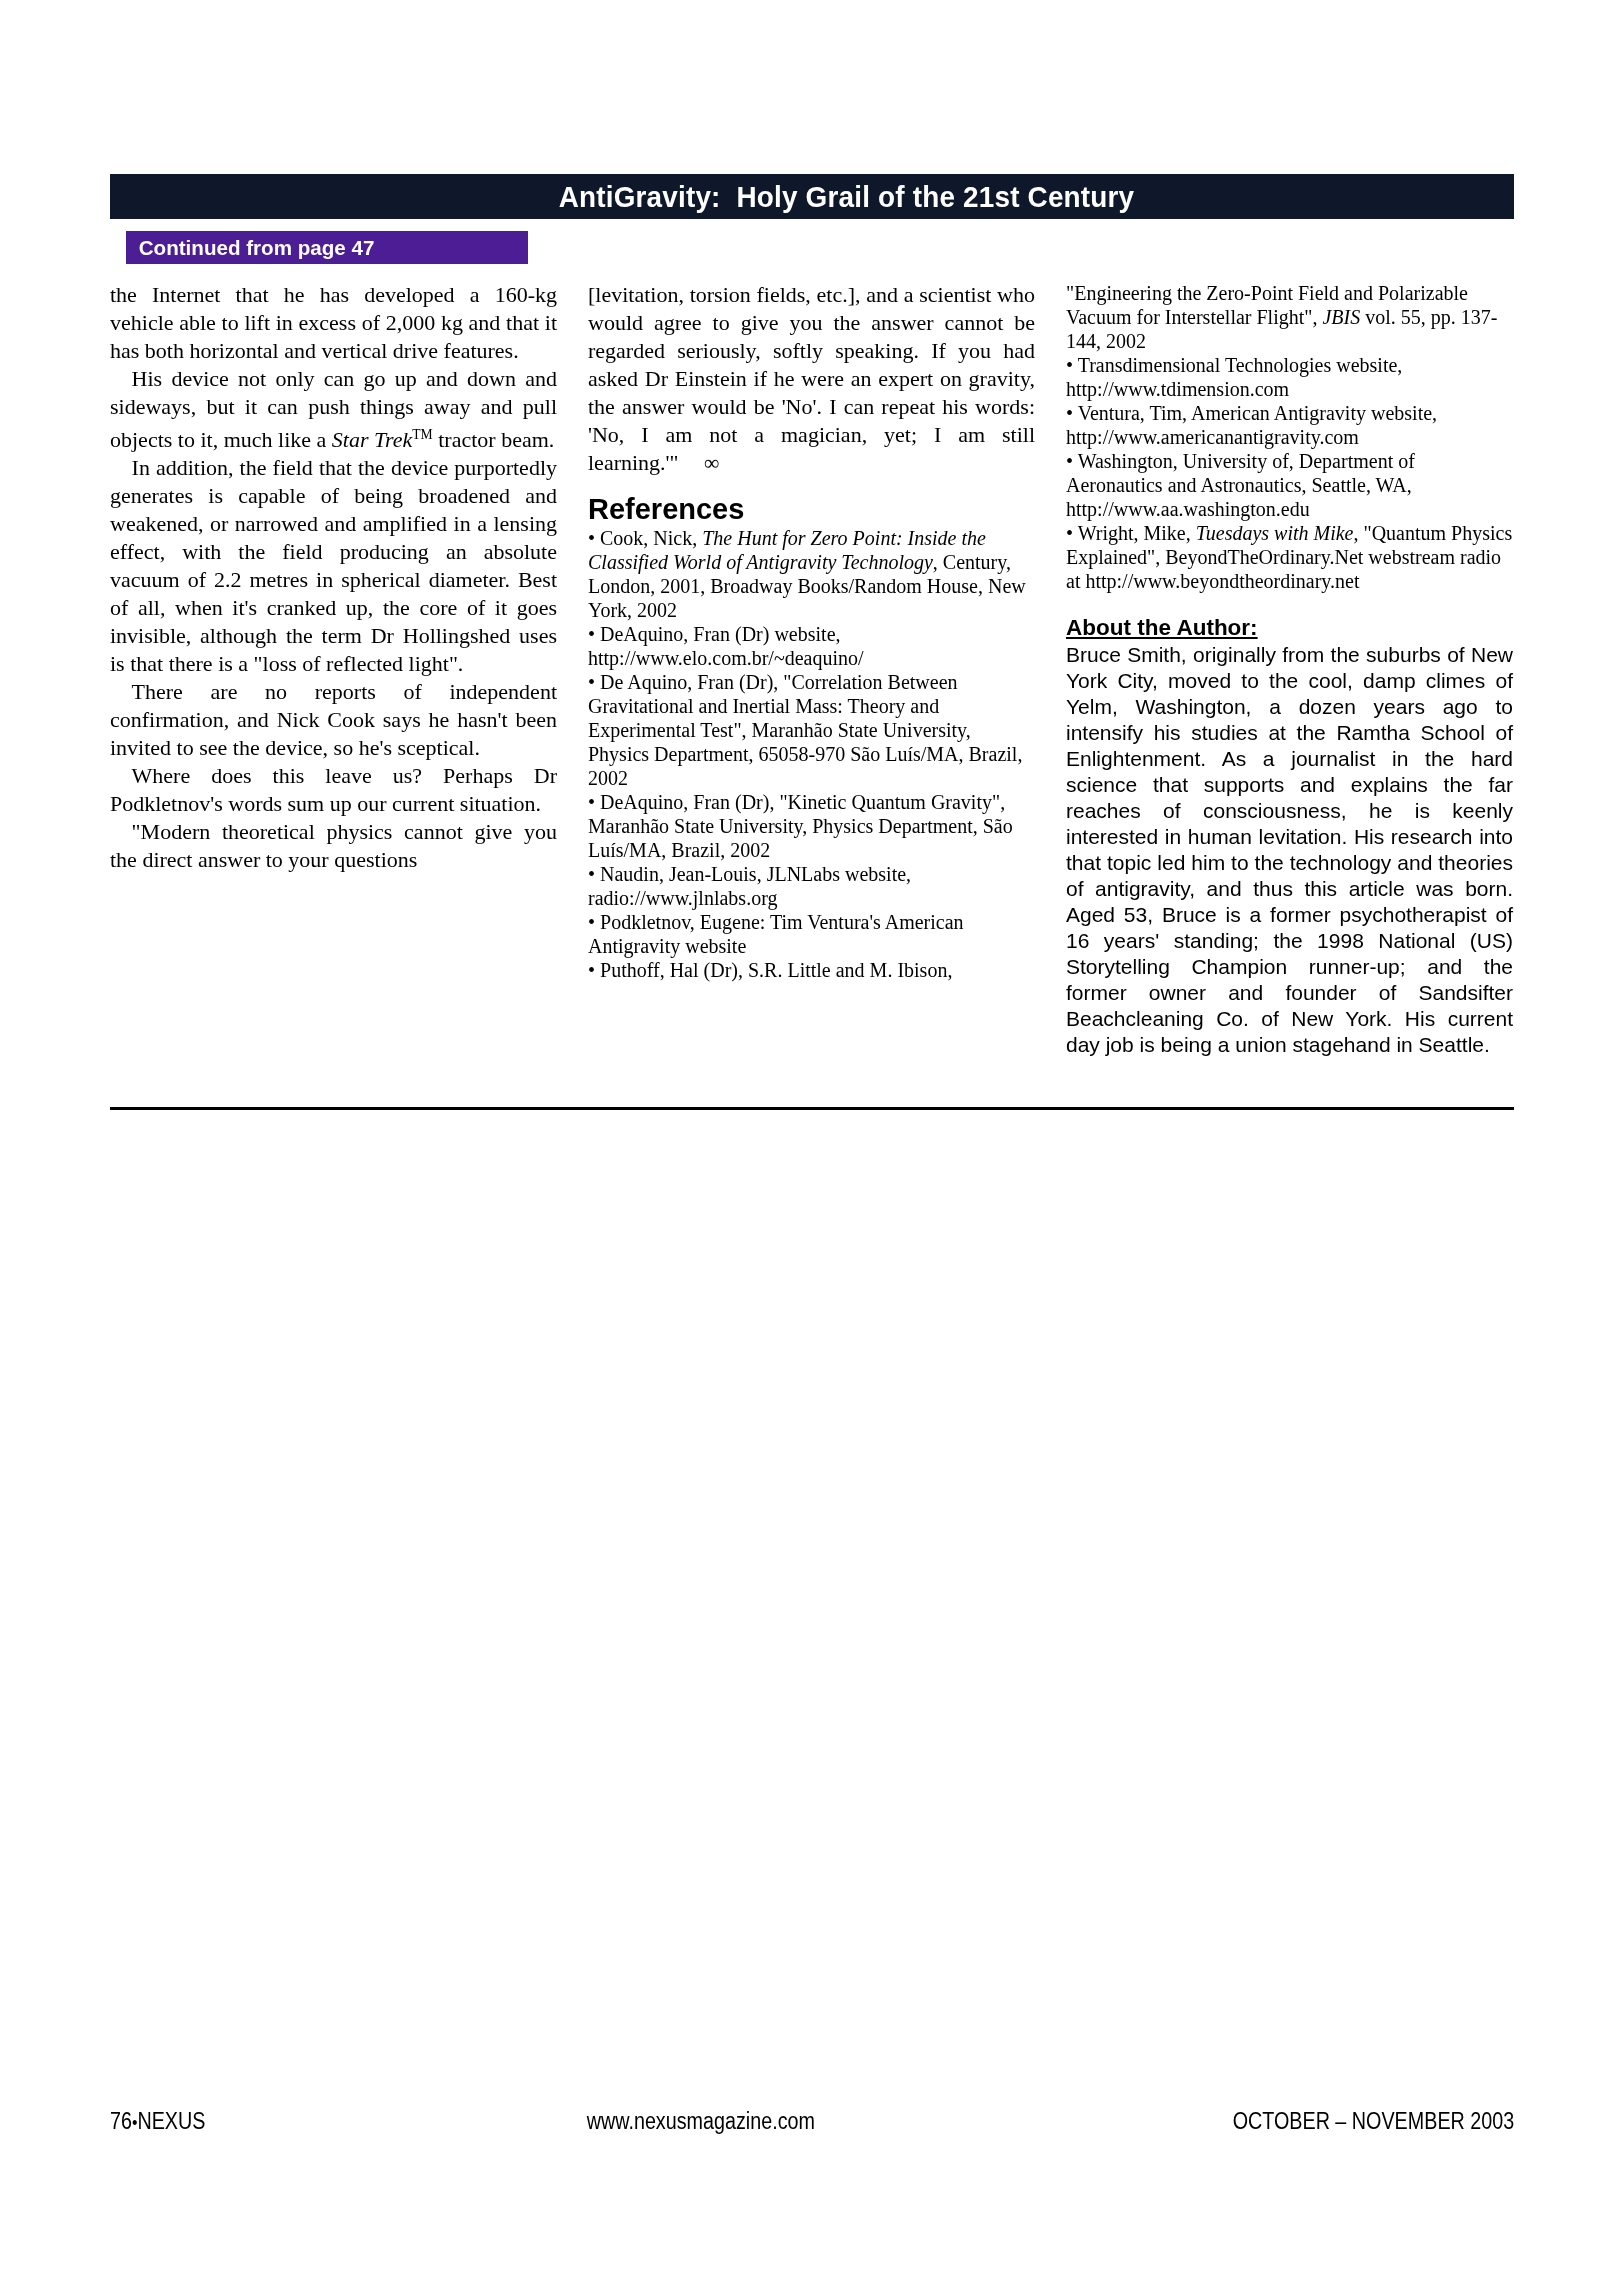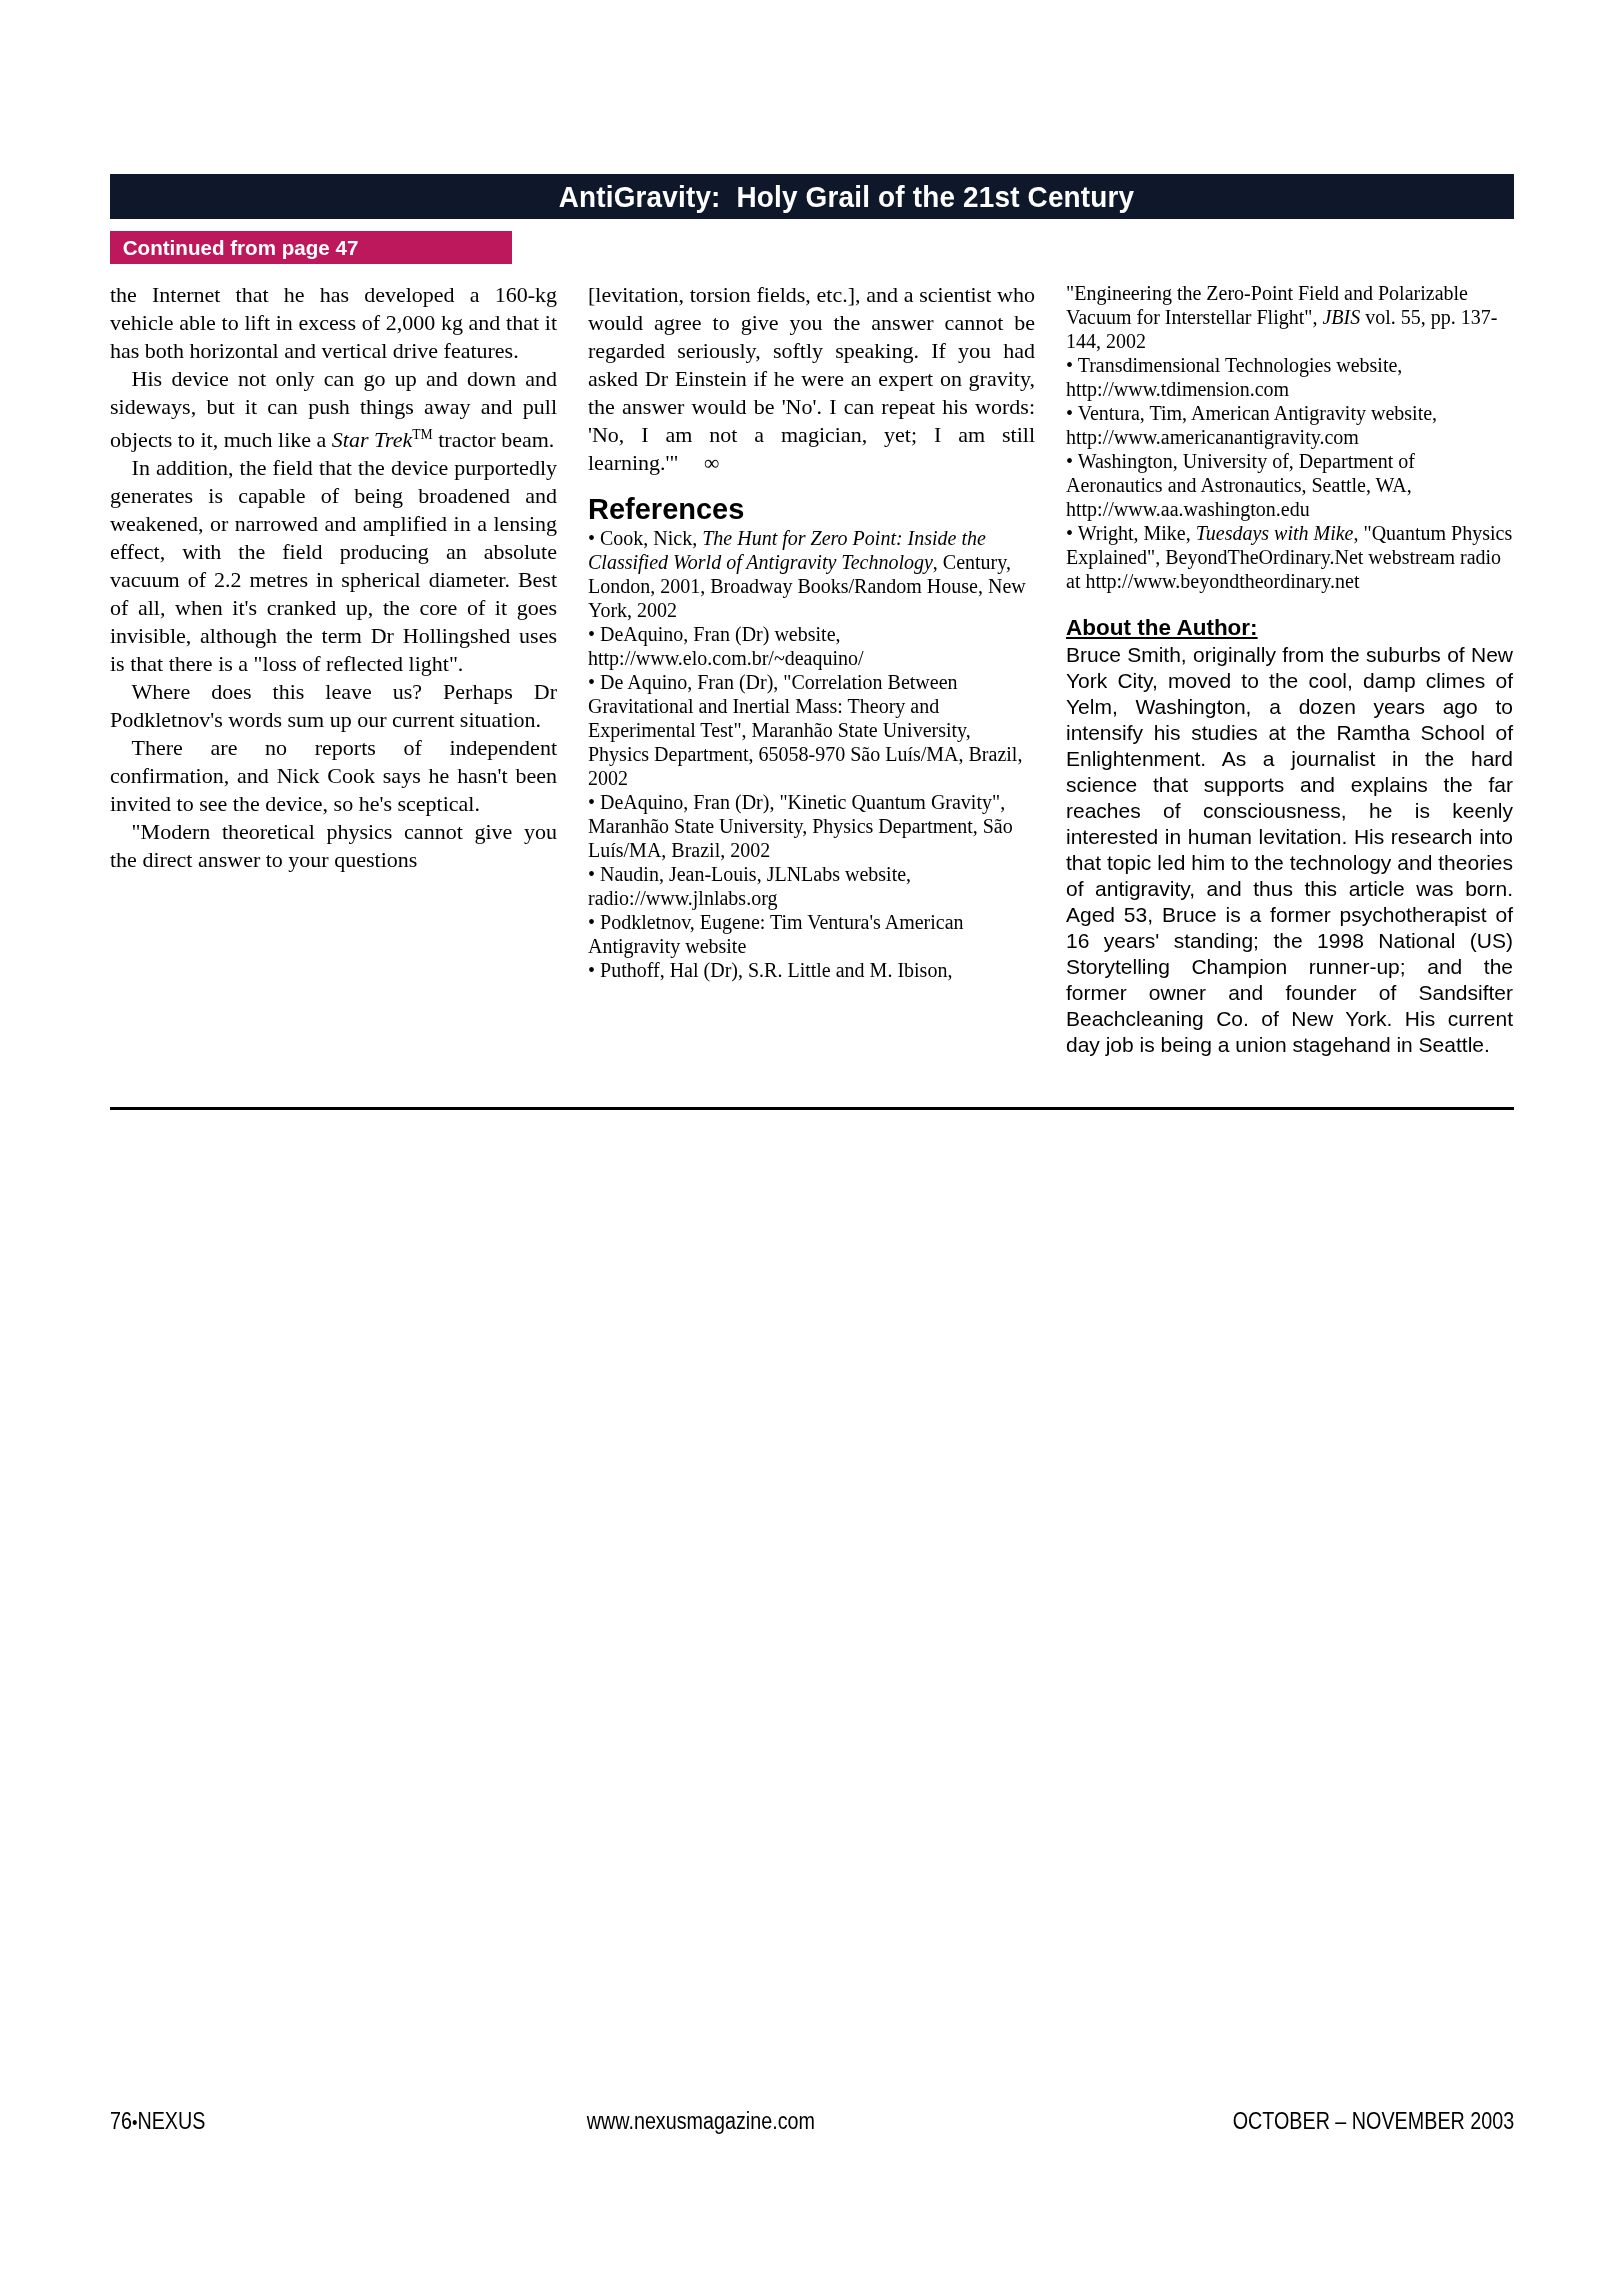--- a/index.html
+++ b/index.html
@@ -38,25 +38,25 @@
     transform: scaleX(0.93);
     transform-origin: center;
     white-space: pre;
     position: relative;
     left: 34px;
   }
 
   
   .continued-box {
     position: absolute;
-    left: 110px;
+    left: 126px;
     top: 231px;
     width: 402px;
     height: 33px;
-    background: #be185d;
+    background: #4c1d95;
     display: flex;
     align-items: center;
   }
   .continued-label {
     font-family: "Liberation Sans", "DejaVu Sans", sans-serif;
     font-weight: bold;
     font-size: 20.6px;
     color: #ffffff;
     padding-left: 12.7px;
     white-space: pre;
@@ -180,22 +180,22 @@
   </div>
 
   <div class="continued-box">
     <div class="continued-label">Continued from page 47</div>
   </div>
 
   <div class="col col-1">
     <p class="bodytext no-indent">the Internet that he has developed a 160-kg vehicle able to lift in excess of 2,000 kg and that it has both horizontal and vertical drive features.</p>
     <p class="bodytext"><span>His device not only can go up and down and sideways, but it can push things away and pull objects to it, much like a </span><i class="ital">Star Trek</i><sup style="font-size:0.62em;">TM</sup><span> tractor beam.</span></p>
     <p class="bodytext">In addition, the field that the device purportedly generates is capable of being broadened and weakened, or narrowed and amplified in a lensing effect, with the field producing an absolute vacuum of 2.2 metres in spherical diameter.  Best of all, when it's cranked up, the core of it goes invisible, although the term Dr Hollingshed uses is that there is a "loss of reflected light".</p>
+    <p class="bodytext">There are no reports of independent confirmation, and Nick Cook says he hasn't been invited to see the device, so he's sceptical.</p>
     <p class="bodytext">Where does this leave us?  Perhaps Dr Podkletnov's words sum up our current situation.</p>
-    <p class="bodytext">There are no reports of independent confirmation, and Nick Cook says he hasn't been invited to see the device, so he's sceptical.</p>
     <p class="bodytext">"Modern theoretical physics cannot give you the direct answer to your questions</p>
   </div>
 
   <div class="col col-2">
     <p class="bodytext no-indent"><span>[levitation, torsion fields, etc.], and a scientist who would agree to give you the answer cannot be regarded seriously, softly speaking.  If you had asked Dr Einstein if he were an expert on gravity, the answer would be 'No'.  I can repeat his words:  'No, I am not a magician, yet; I am still learning.'"</span><span class="endmark">∞</span></p>
 
     <div class="ref-heading">References</div>
 
     <ul class="ref-list">
       <li><span>•</span><span> Cook, Nick, </span><i class="ital">The Hunt for Zero Point:  Inside the Classified World of Antigravity Technology</i><span>, Century, London, 2001, Broadway Books/Random House, New York, 2002</span></li>

